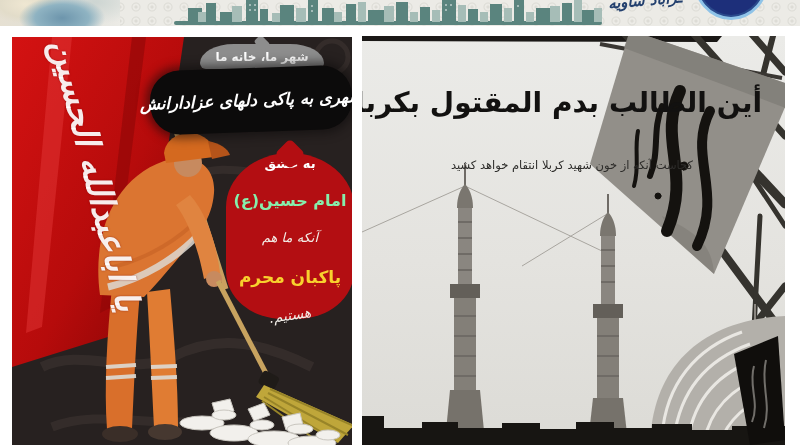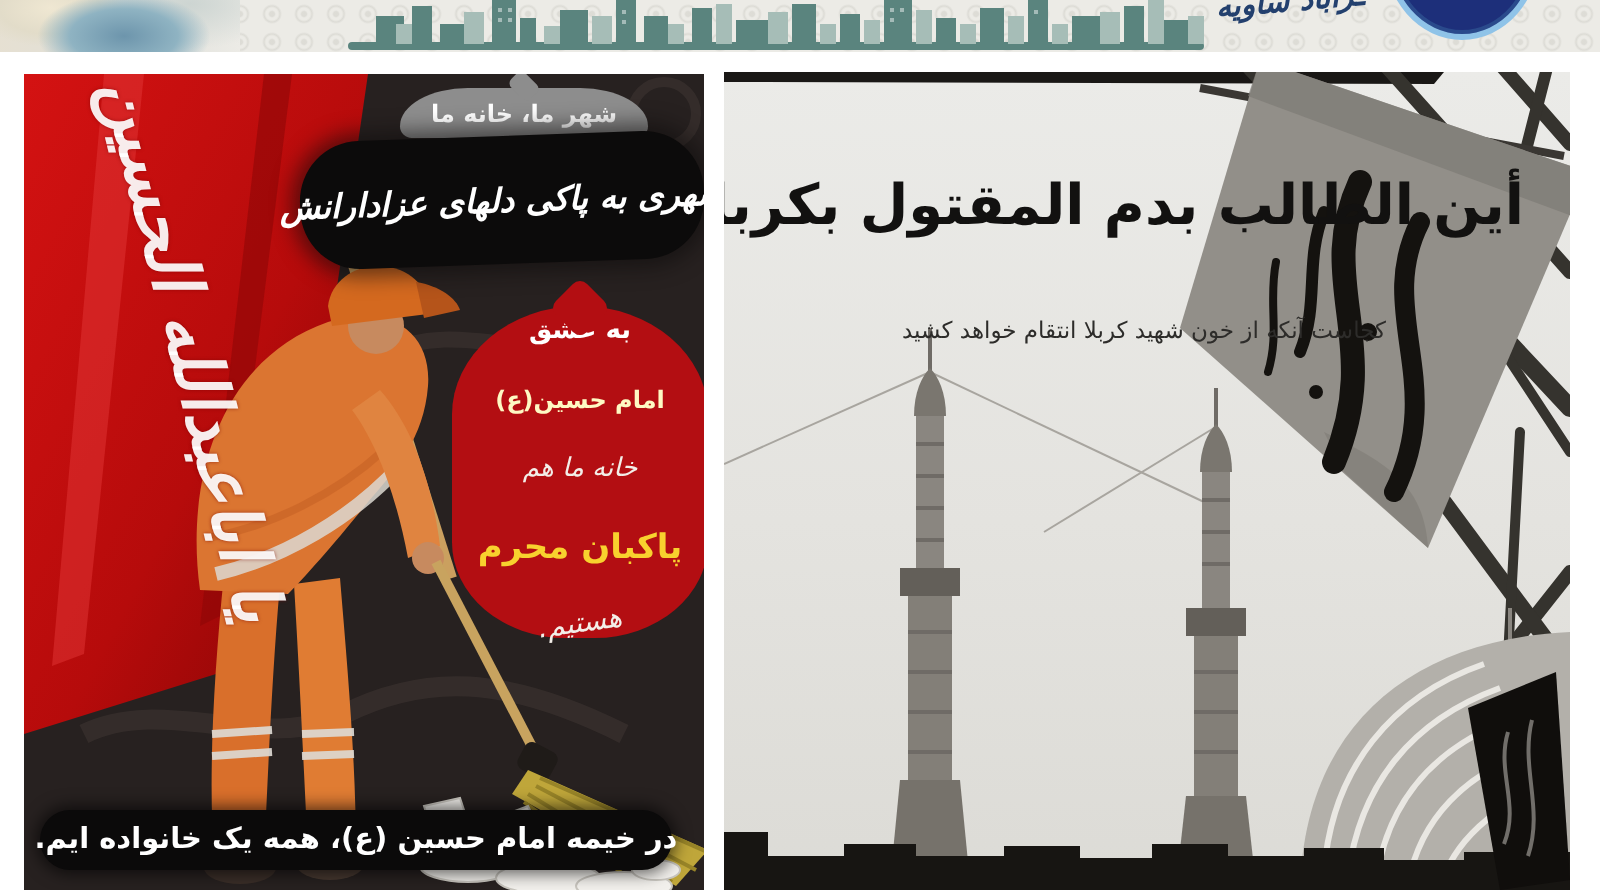--- a/index.html
+++ b/index.html
@@ -84,21 +84,21 @@
     background:#b30e12;
     border-radius:52% 52% 46% 46% / 34% 34% 30% 30%;
     display:flex; flex-direction:column; align-items:center; justify-content:center;
     gap:20px; padding-top:6px;
   }
   .badge-onion::before{
     content:""; position:absolute; left:50%; top:-10px; width:22px; height:22px;
     background:#b30e12; transform:translateX(-50%) rotate(45deg); border-radius:5px;
   }
   .badge-onion .l1{ color:#fff; font-weight:bold; font-size:13px; direction:rtl; }
-  .badge-onion .l2{ color:#fef9c3; font-weight:bold; font-size:12px; direction:rtl; }
+  .badge-onion .l2{ color:#86efac; font-weight:bold; font-size:16px; direction:rtl; }
   .badge-onion .l3{ color:#f3eee8; font-size:13px; font-style:italic; direction:rtl; }
   .badge-onion .l4{ color:#f8d12e; font-weight:bold; font-size:17px; direction:rtl; margin-top:2px;text-align:right; }
   .badge-onion .l5{ color:#f3eee8; font-size:14px; font-style:italic; direction:rtl; transform:rotate(-8deg); }
   .bottom-bar{
     position:absolute; left:8px; bottom:10px; width:316px; height:30px;
     background:#0b0a0a; border-radius:16px;
     display:flex; align-items:center; justify-content:center;
     box-shadow:0 0 8px 2px rgba(0,0,0,.6);
   }
   .bottom-bar span{ color:#fff; font-weight:bold; font-size:14.5px; direction:rtl; white-space:nowrap; }
@@ -262,28 +262,25 @@
       <span>شهر ما، خانه ما</span>
     </div>
 
     <div class="slogan-blob">
       <span>شهری به پاکی دلهای عزادارانش</span>
     </div>
 
     <div class="badge-onion">
       <div class="l1">به عشق</div>
       <div class="l2">امام حسین(ع)</div>
-      <div class="l3">خانه ما هم</div>
+      <div class="l3">آنکه ما هم</div>
       <div class="l4">پاکبان محرم</div>
       <div class="l5">هستیم.</div>
     </div>
 
-    <div class="bottom-bar">
-      <span>در خیمه امام حسین (ع)، همه یک خانواده ایم.</span>
-    </div>
   </section>
 
   <section class="poster poster-right">
 
     <svg width="423" height="409" viewBox="0 0 423 409">
 
       <path d="M0,0 L360,0 L355,6 L0,5 Z" fill="#1a1816"></path>
 
       <g stroke="#35332e" stroke-linecap="round">
         <line x1="262" y1="-4" x2="423" y2="168" stroke-width="9"></line>

